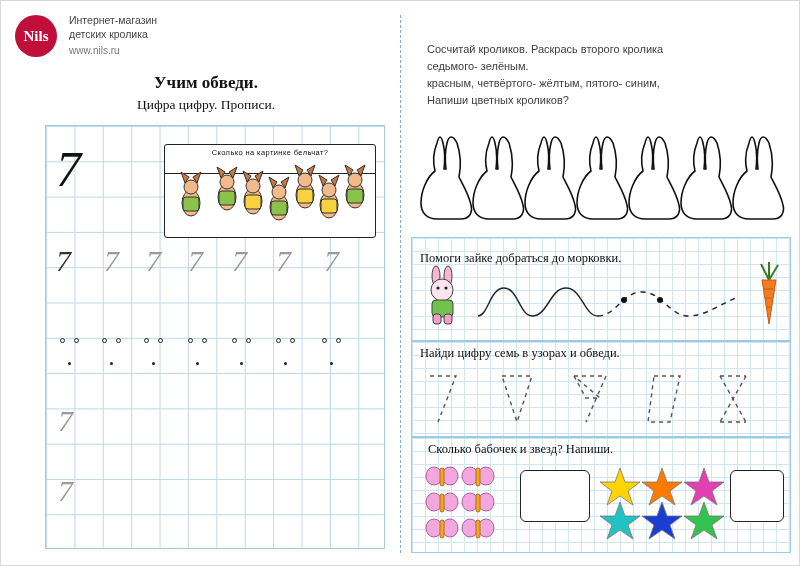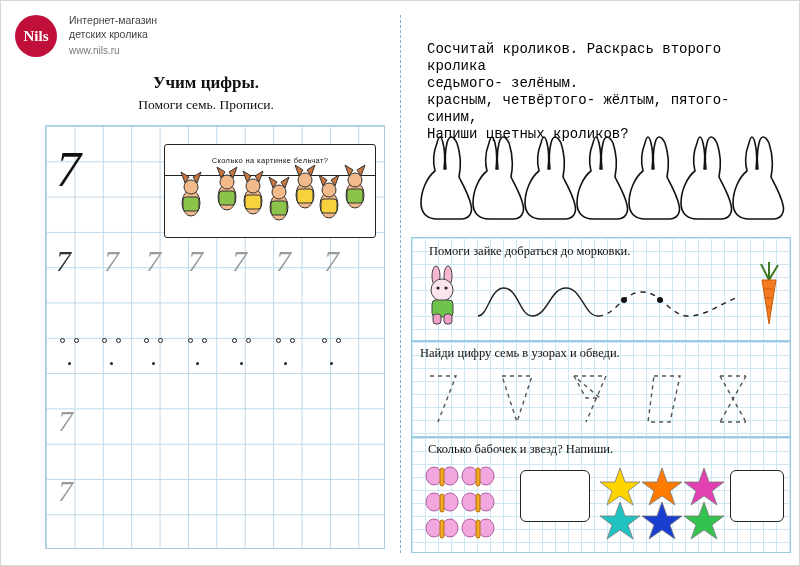--- a/index.html
+++ b/index.html
@@ -70,21 +70,21 @@
     font-family:"Liberation Serif", serif;
     font-size:50px; font-style:italic; color:#111;
   }
   .bubble {
     position:absolute; left:118px; top:18px; width:212px; height:94px;
     border:1px solid #222; border-radius:3px; background:#fff;
   }
   .bubble-cap {
     position:absolute; left:0; top:0; width:100%;
     text-align:center; font-size:7.5px; letter-spacing:.4px;
-    padding:3px 0 10px; border-bottom:1px solid #222;margin-top:8px;
+    padding:3px 0 16px; border-bottom:1px solid #222;
   }
   .bunny-row { position:absolute; left:4px; top:16px; width:204px; height:74px; }
   .row-label {
     position:absolute; font-family:"Liberation Serif", serif;
     font-size:30px; font-style:italic; color:#333;
   }
   .dashed7 {
     position:absolute;
     font-family:"Liberation Serif", serif;
     font-size:30px; font-style:italic;
@@ -94,22 +94,22 @@
     position:absolute; width:3px; height:3px; border-radius:50%; background:#222;
   }
   .circmark {
     position:absolute; width:5px; height:5px; border-radius:50%;
     border:1px solid #222; background:#fff;
   }
 
   
   .rtext {
     position:absolute;
-    font-family:Liberation Mono, monospace;
-    font-size:14px; color:#000000; line-height:17px;
+    font-family:Liberation Sans, sans-serif;
+    font-size:11px; color:#404040; line-height:17px;
   }
   .panel {
     position:absolute;
     border:1px solid #9ccbe4;
     background-color:#ffffff;
     background-image:
       linear-gradient(to right, #cfe6f3 1px, transparent 1px),
       linear-gradient(to bottom, #cfe6f3 1px, transparent 1px);
     background-size:13px 13px;
   }
@@ -133,22 +133,22 @@
 
   <div class="brand">
     <div class="logo-badge">Nils</div>
     <div class="brand-lines">
       <div>Интернет-магазин</div>
       <div>детских кролика</div>
       <div class="site">www.nils.ru</div>
     </div>
   </div>
 
-  <div class="title-main">Учим цифры.</div>
-  <div class="title-sub">Помоги семь. Прописи.</div>
+  <div class="title-main">Учим обведи.</div>
+  <div class="title-sub">Цифра цифру. Прописи.</div>
 
   <div class="divider"></div>
 
   <div class="grid-sheet">
 
     <div class="cell-big-7">7</div>
 
     <div class="bubble">
       <div class="bubble-cap">Сколько на картинке бельчат?</div>
       <div class="bunny-row">
@@ -267,21 +267,21 @@
         <g transform="translate(312,0)">
           <path d="M22 14 C18 24 18 34 20 42 C12 48 6 62 6 74 C6 84 12 90 22 90 L46 90 C54 90 58 84 56 76 C54 66 48 56 44 48 C46 38 46 26 42 14 C38 6 34 6 32 14 C30 22 30 32 31 40 L29 40 C30 32 30 22 28 14 C26 6 24 6 22 14 Z"></path>
         </g>
       </g>
     </svg>
   </div>
 
   <div class="hsep" style="top:236px;"></div>
 
   <div class="panel" style="left:410px; top:236px; width:380px; height:104px;">
-    <div class="task-line" style="left:8px; top:6px;margin-left:9px;">Помоги зайке добраться до морковки.</div>
+    <div class="task-line" style="left:8px; top:13px;">Помоги зайке добраться до морковки.</div>
 
     <div style="position:absolute; left:10px; top:26px;">
       <svg width="44" height="62" viewBox="0 0 44 62">
         <g stroke="#444" stroke-width="1">
           <ellipse cx="14" cy="12" rx="4" ry="10" fill="#f7b6d2"></ellipse>
           <ellipse cx="26" cy="12" rx="4" ry="10" fill="#f7b6d2"></ellipse>
           <circle cx="20" cy="26" r="11" fill="#fce4ef"></circle>
           <circle cx="16" cy="24" r="1.6" fill="#222" stroke="none"></circle>
           <circle cx="24" cy="24" r="1.6" fill="#222" stroke="none"></circle>
           <rect x="10" y="36" width="21" height="17" rx="4" fill="#6fc24a"></rect>

